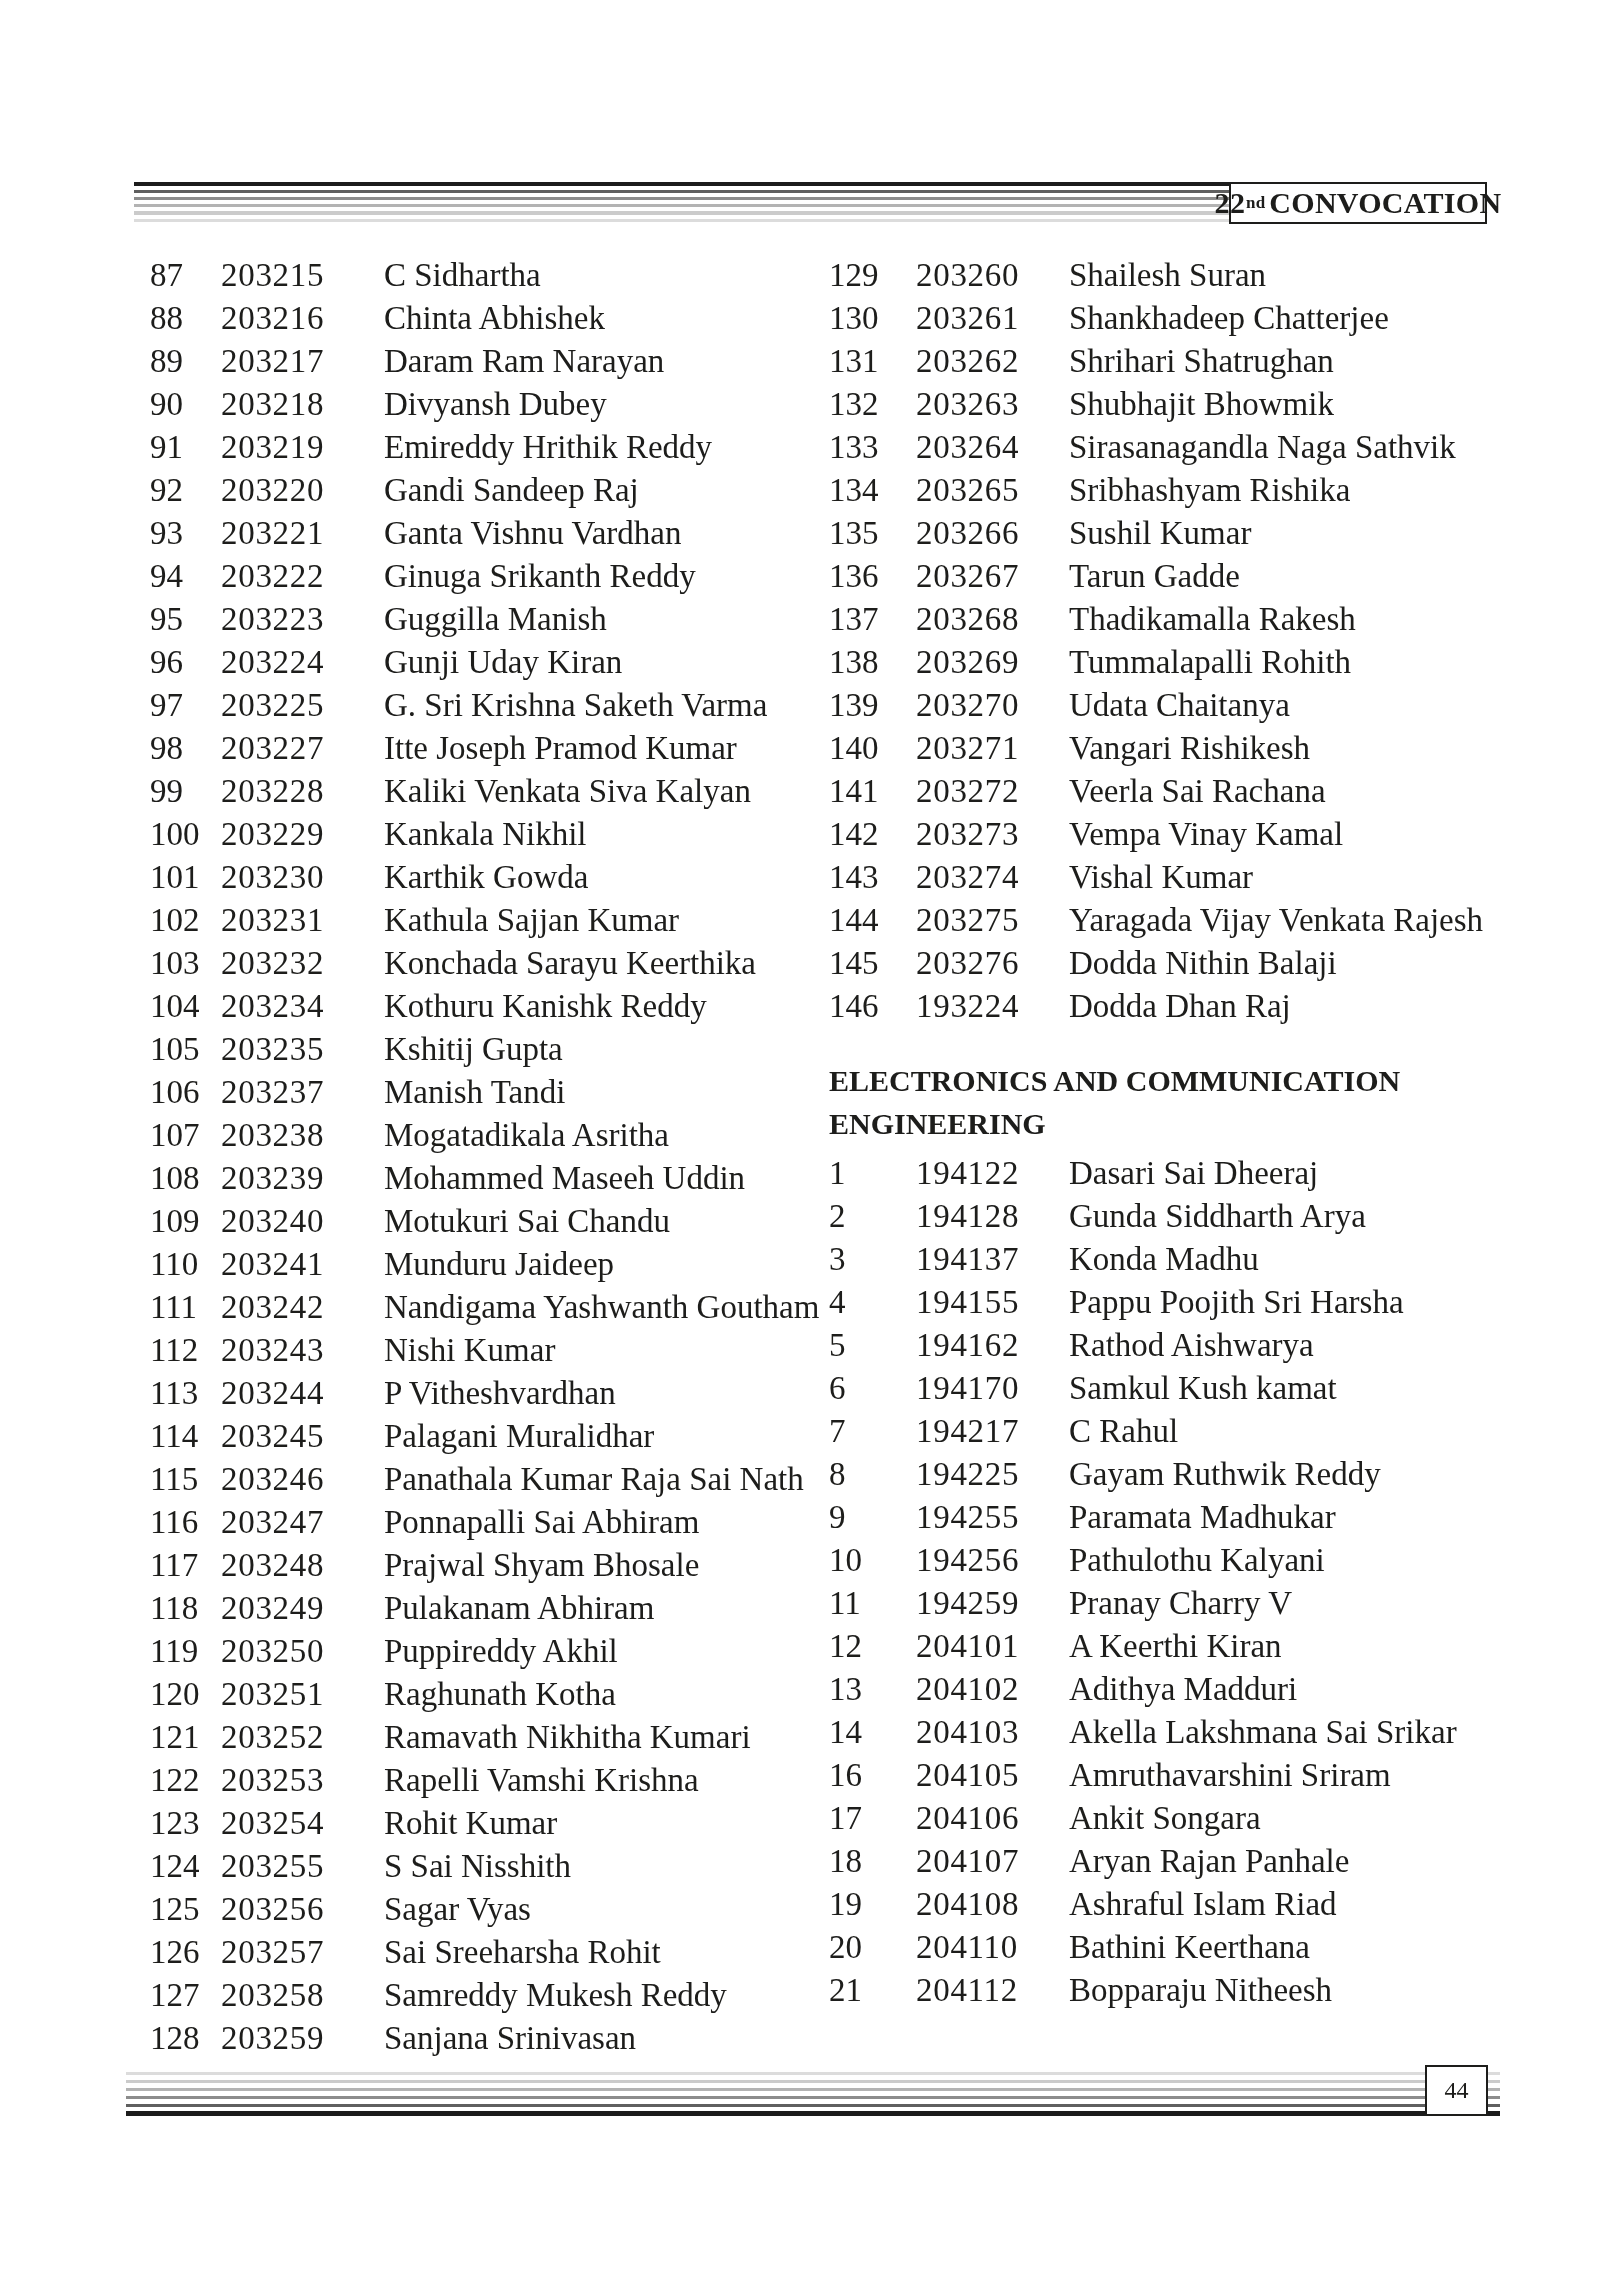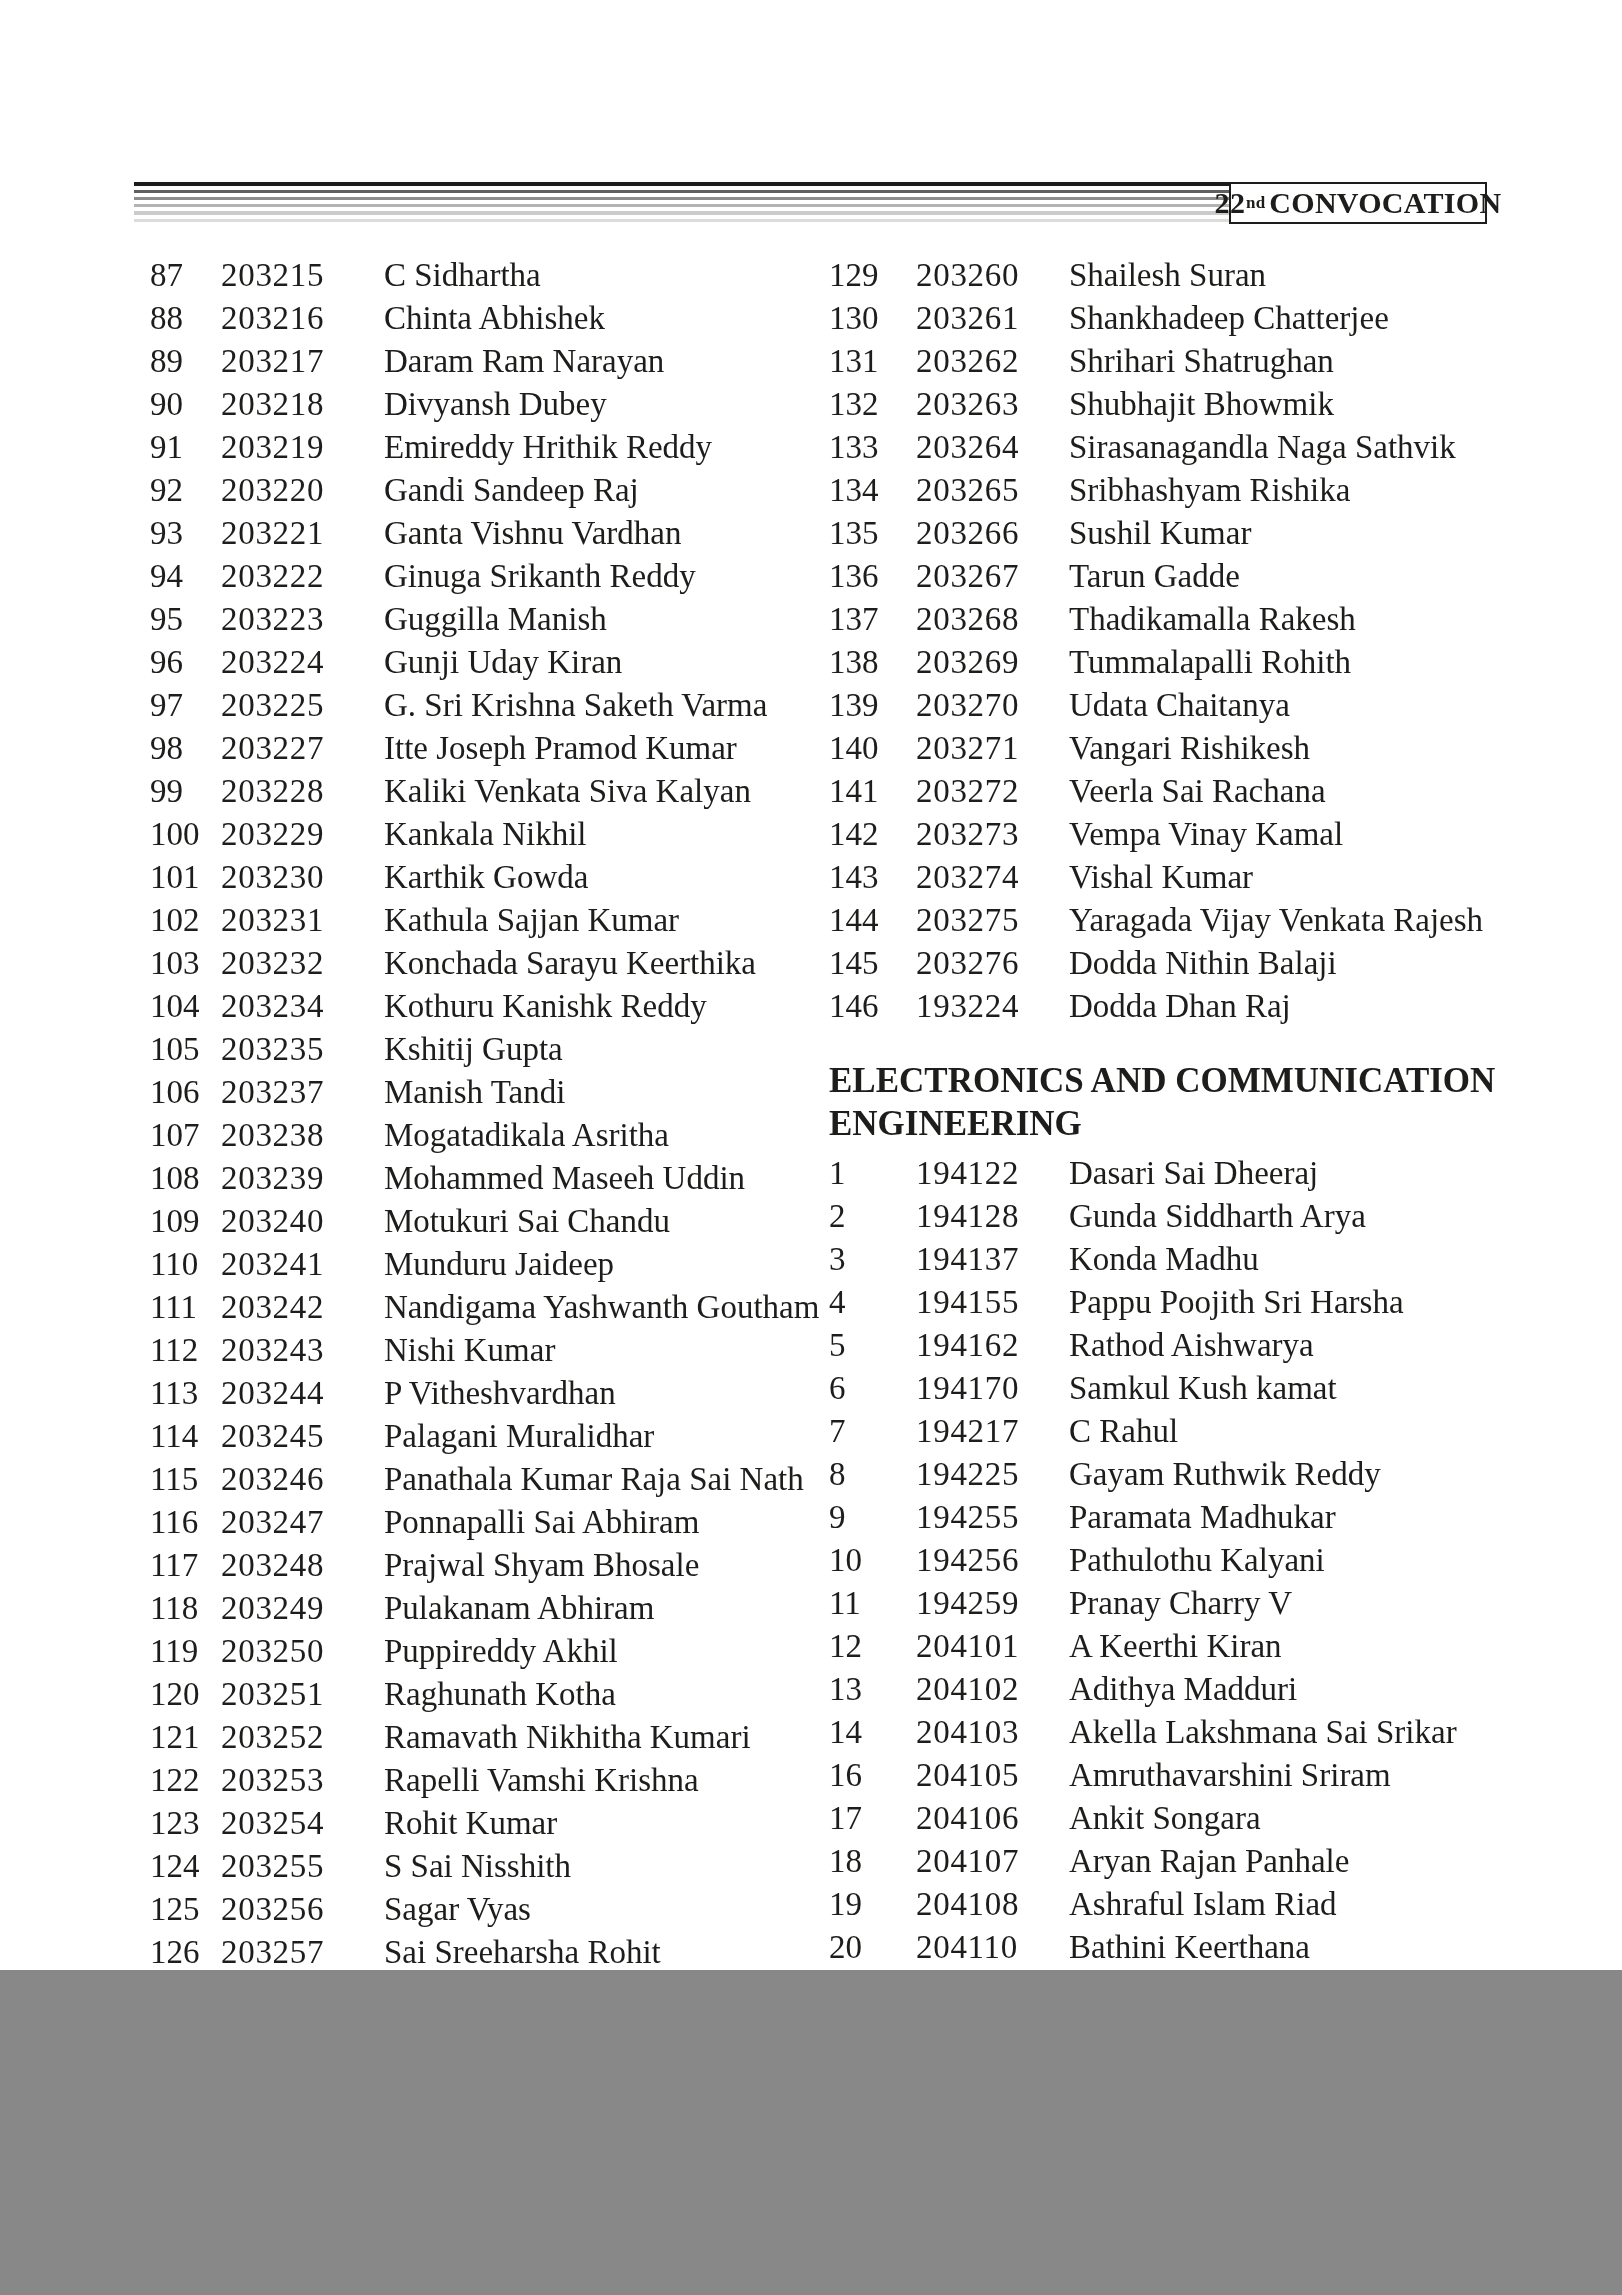--- a/index.html
+++ b/index.html
@@ -1,18 +1,18 @@
 <!DOCTYPE html>
 <html style="font-size:10.5px"><head>
 <meta charset="utf-8">
 <style>
   html,body { margin:0; padding:0; background:#888; }
   .page {
     position:relative;
-    width:1622px; height:1970px;
+    width:1622px; height:2295px;
     background:#ffffff;
     font-family:"Liberation Serif","DejaVu Serif",serif;
     color:#1d1d1b;
     overflow:hidden;
   }
   
   .rule-stack { position:absolute; }
   .rule-stack span { display:block; width:100%; }
   .header-rules { left:134px; top:182px; width:1352px; }
   .header-rules span { height:3.3px; margin-bottom:3.9px; }
@@ -45,21 +45,21 @@
   .col-left  { left:150px;  width:674px; }
   .col-right { left:829px; width:693px; }
   .row { display:flex; align-items:center; height:43px; font-size:33px; white-space:nowrap; }
   .cell-sn   { flex:0 0 71px; }
   .cell-roll { flex:0 0 163px; letter-spacing:0.7px; }
   .col-right .cell-sn   { flex:0 0 71px; }
   .col-right .cell-roll { flex:0 0 153px;margin-left:16px; }
   .cell-name { flex:1 1 auto; }
   .section-spacer { height:31px; }
   .section-spacer-small { height:6.5px; }
-  .section-title { font-weight:bold; font-size:35px; line-height:43px; white-space:nowrap; }
+  .section-title { font-weight:bold; font-size:30px; line-height:43px; white-space:nowrap; }
 </style>
 </head>
 <body>
 
 <div class="page">
 
   <div class="rule-stack header-rules">
     <span style="background: rgb(28, 28, 28);"></span>
     <span style="background: rgb(95, 95, 95);"></span>
     <span style="background: rgb(140, 140, 140);"></span>

